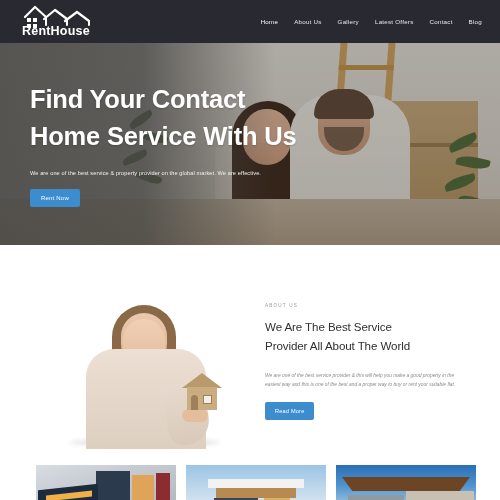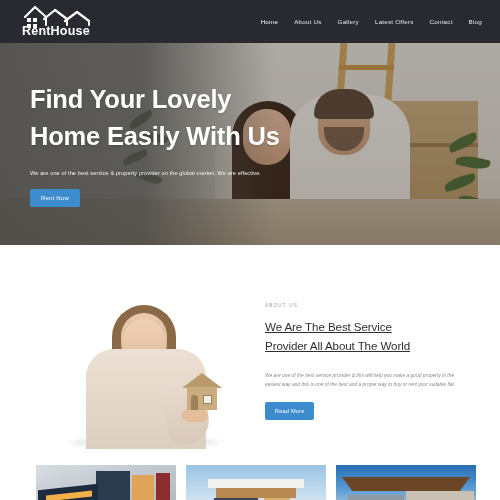--- a/index.html
+++ b/index.html
@@ -113,21 +113,21 @@
   .house{position:absolute;left:124px;top:76px;width:40px;height:38px;}
   .house-roof{position:absolute;left:0;top:0;width:0;height:0;
     border-left:20px solid transparent;border-right:20px solid transparent;border-bottom:15px solid #b99a6d;}
   .house-body{position:absolute;left:5px;top:14px;width:30px;height:23px;background:#c9ad81;}
   .house-door{position:absolute;left:9px;top:22px;width:7px;height:15px;background:#9d8158;border-radius:4px 4px 0 0;}
   .house-win{position:absolute;left:21px;top:22px;width:9px;height:9px;background:#f2efe6;
     border:1px solid #9d8158;box-sizing:border-box;}
 
   .about-text{position:absolute;left:265px;top:58px;width:200px;}
   .eyebrow{color:#9b9b9b;font-size:4.6px;letter-spacing:1.2px;margin:0 0 9px 0;text-transform:uppercase;}
-  .about-h{color:#2f2f2f;font-size:11.6px;line-height:1.65;font-weight:400;margin:0;letter-spacing:-.1px;text-decoration:underline;}
+  .about-h{color:#2f2f2f;font-size:11.6px;line-height:1.65;font-weight:400;margin:0;letter-spacing:-.1px;}
   .about-p{color:#8b8b8b;font-size:4.9px;line-height:1.85;margin:16px 0 0 0;font-style:italic;}
   .btn-read{margin-top:13px;padding:6px 10px;font-size:5.6px;}
 
   
   .gallery{position:absolute;top:465px;left:0;width:500px;height:40px;display:flex;gap:10px;padding-left:36px;box-sizing:border-box;}
   .card{width:140px;height:40px;overflow:hidden;position:relative;background:#cfd6dc;}
   .c1{background:linear-gradient(160deg,#d7dde1 0%,#c6ccd2 40%,#b2b9c0 100%);}
   .c1 .win{position:absolute;left:60px;top:6px;width:34px;height:34px;background:#2c3a4d;}
   .c1 .win2{position:absolute;left:96px;top:10px;width:22px;height:30px;background:#e0a458;}
   .c1 .door{position:absolute;left:120px;top:8px;width:14px;height:32px;background:#8c2b30;}
@@ -209,22 +209,22 @@
         <div class="p-man-beard"></div>
       <div class="p-baby"></div>
         <div class="p-baby-head"></div>
       <div class="rm-floor"></div>
       <div class="hero-tint"></div>
     </div>
     <div class="hero-left-scrim"></div>
 
     <div class="hero-content">
       <h1 class="hero-title">
-        <span>Find Your Lovely</span><br>
-        <span>Home Easily With Us</span>
+        <span>Find Your Contact</span><br>
+        <span>Home Service With Us</span>
       </h1>
       <p class="hero-sub">We are one of the best service &amp; property provider on the global market. We are effective.</p>
       <button class="btn">Rent Now</button>
     </div>
   </div>
 
   <div class="about">
     <div class="about-img">
       <div class="ab-shadow"></div>
       <div class="ab-hair"></div>

